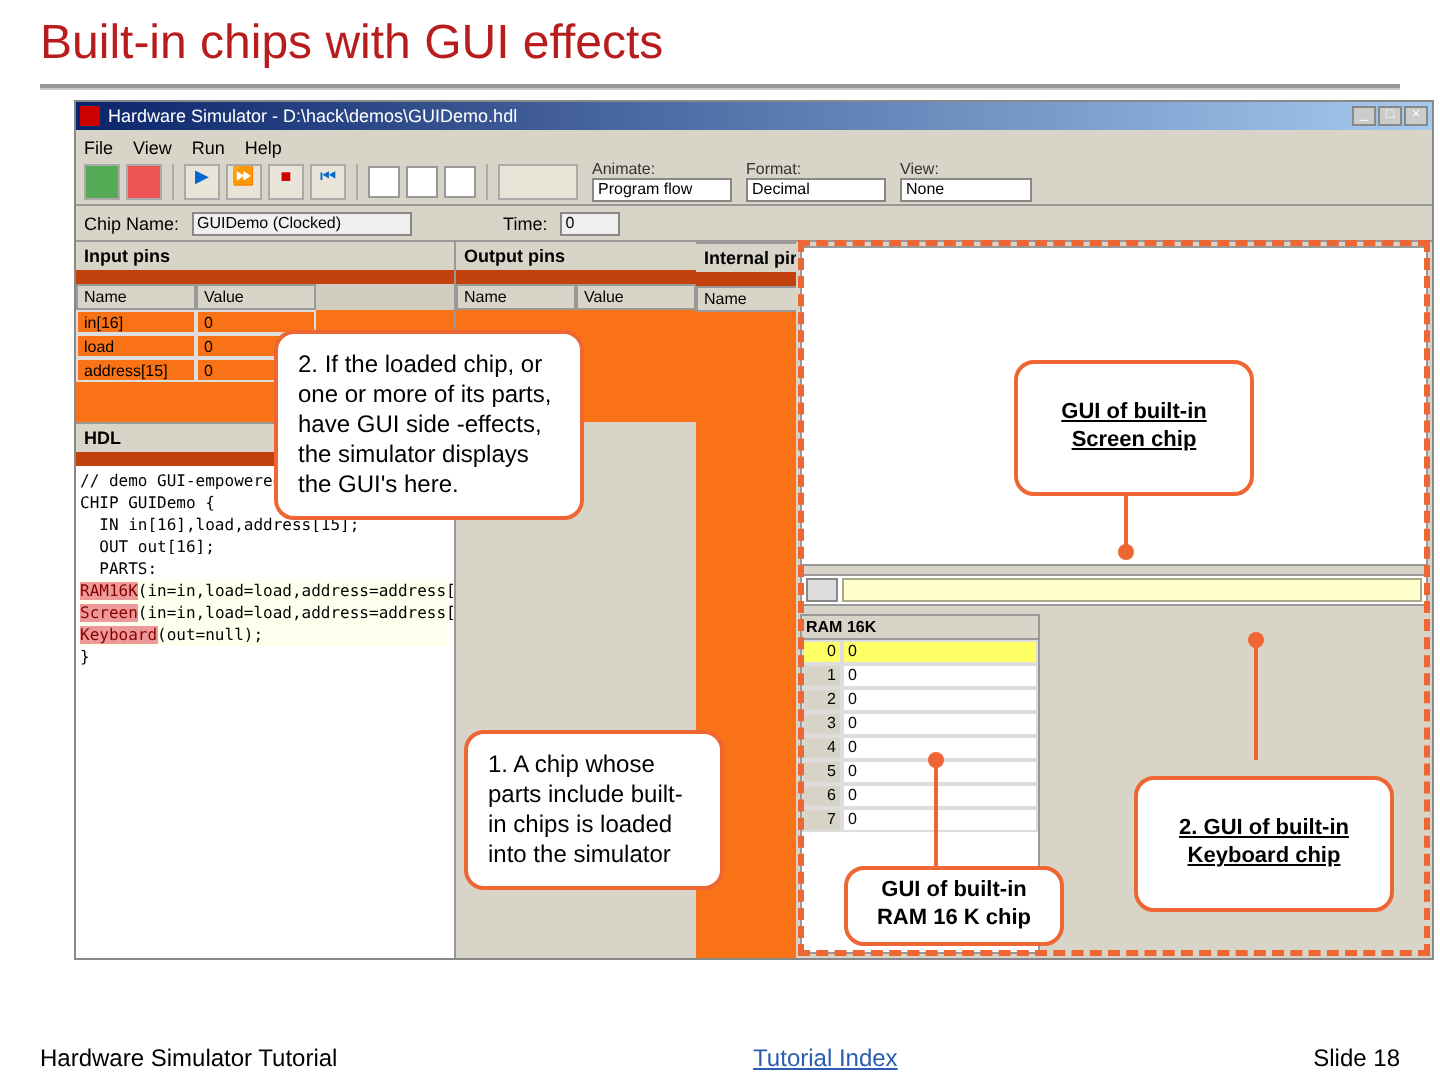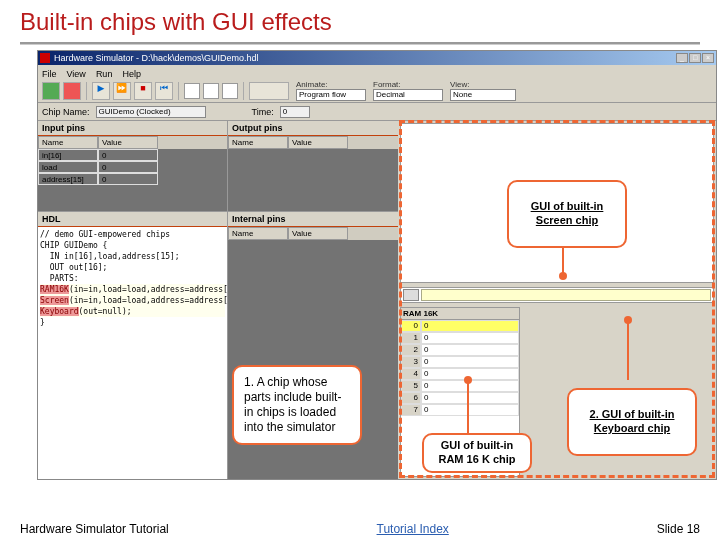--- a/index.html
+++ b/index.html
@@ -19,33 +19,33 @@
   .tb-btn.red { background: #e55; }
   .tb-sep { width: 1px; height: 18px; background: #aaa; margin: 0 2px; }
   .tb-icon { width: 16px; height: 16px; border: 1px solid #999; background: #fff; }
   .tb-field { display: inline-flex; flex-direction: column; font-size: 8px; margin-left: 4px; }
   .tb-field-label { color: #333; font-size: 8px; }
   .tb-field-input { width: 70px; height: 12px; border: 1px solid #888; background: #fff; font-size: 8px; padding: 0 2px; }
   .chipname-row { display: flex; align-items: center; gap: 6px; padding: 2px 4px; height: 18px; border-bottom: 1px solid #999; font-size: 9px; }
   .chipname-input { width: 110px; height: 12px; border: 1px solid #888; background: #f0f0f0; font-size: 8px; padding: 0 2px; }
   .main-area { position: relative; height: calc(100% - 70px); display: flex; }
   .left-col { width: 190px; border-right: 1px solid #999; display: flex; flex-direction: column; }
-  .panel-header { background: #d8d4c8; font-weight: bold; font-size: 9px; padding: 2px 4px; border-bottom: 1px solid #c2410c; }
+  .panel-header { background: #d8d4c8; font-weight: bold; font-size: 9px; padding: 2px 4px; border-bottom: 7px solid #c2410c; }
   .grid-head { display: flex; background: #d0ccc0; font-size: 8px; }
   .grid-head > div { border: 1px solid #999; padding: 1px 3px; background: #d8d4c8; }
-  .grid-body { background: #737373; font-size: 8px; flex: 1; }
+  .grid-body { background: #f97316; font-size: 8px; flex: 1; }
   .grid-row { display: flex; }
   .grid-row > div { border: 1px solid #ddd; padding: 1px 3px; height: 12px; overflow: hidden; }
   .col-name { width: 60px; }
   .col-val { width: 60px; }
   .input-pins { height: 90px; display: flex; flex-direction: column; }
   .hdl-panel { flex: 1; display: flex; flex-direction: column; border-top: 1px solid #999; }
   .hdl-body { background: #fff; font-family: monospace; font-size: 8px; padding: 2px; flex: 1; line-height: 11px; overflow: hidden; white-space: pre; }
   .hl-r { background: #e99; color: #800; }
-  .mid-col { width: 170px; display: flex; flex-direction: column; }
+  .mid-col { width: 170px; display: flex; flex-direction: row; }
   .output-pins { height: 90px; display: flex; flex-direction: column; }
   .internal-pins { flex: 1; display: flex; flex-direction: column; border-top: 1px solid #999; }
   .right-col { flex: 1; position: relative; background: #d8d4c8; }
   .screen-area { position: absolute; top: 2px; left: 2px; right: 2px; height: 160px; background: #fff; border: 1px solid #999; }
   .kbd-area { position: absolute; top: 166px; left: 2px; right: 2px; height: 16px; background: #fff; border: 1px solid #999; display: flex; align-items: center; gap: 2px; padding: 0 2px; }
   .kbd-ic { width: 16px; height: 12px; background: #ddd; border: 1px solid #888; }
   .kbd-field { flex: 1; height: 12px; background: #ffc; border: 1px solid #aa8; }
   .ram-panel { position: absolute; top: 186px; left: 2px; width: 120px; bottom: 2px; background: #fff; border: 1px solid #999; display: flex; flex-direction: column; }
   .ram-head { background: #d8d4c8; font-size: 8px; font-weight: bold; padding: 1px 2px; border-bottom: 1px solid #999; }
   .ram-body { flex: 1; font-size: 8px; overflow: hidden; }
@@ -206,20 +206,21 @@
                 <div>0</div>
               </div>
             </div>
         </div>
       </div>
     </div>
   </div>
 
   <div class="dashed-box" style="top:70px; left:362px; width:316px; height:358px;"></div>
 
+  <div class="callout" style="top:115px; left:100px; width:155px; text-align:left; font-size:12px;">2. If the loaded chip, or one or more of its parts, have GUI side -effects, the simulator displays the GUI's here.</div>
 
   <div class="callout" style="top:315px; left:195px; width:130px; text-align:left; font-size:12px;">1. A chip whose parts include built-in chips is loaded into the simulator</div>
 
   <div class="callout thin" style="top:130px; left:470px; width:120px; font-weight:bold;">GUI of built-in Screen chip</div>
 
   <div class="callout thin" style="top:338px; left:530px; width:130px; font-weight:bold;">2. GUI of built-in Keyboard chip</div>
 
   <div class="callout tiny" style="top:383px; left:385px; width:110px; font-weight:bold;">GUI of built-in RAM 16 K chip</div>
 
   <div class="connector" style="top:165px; left:525px; width:2px; height:60px;"></div>

